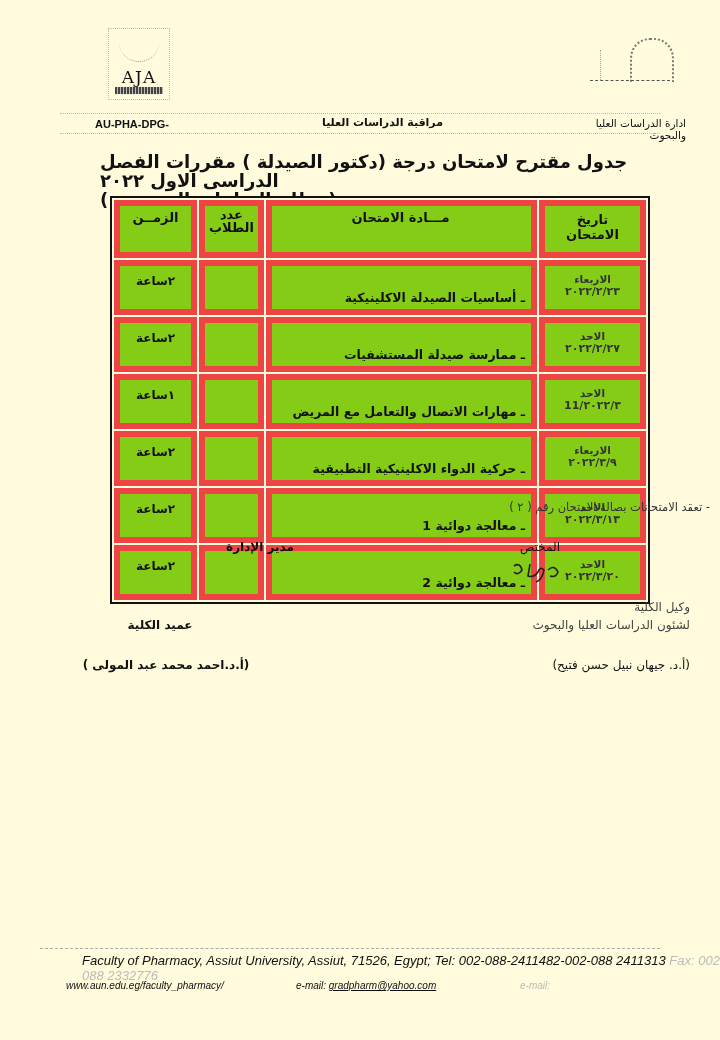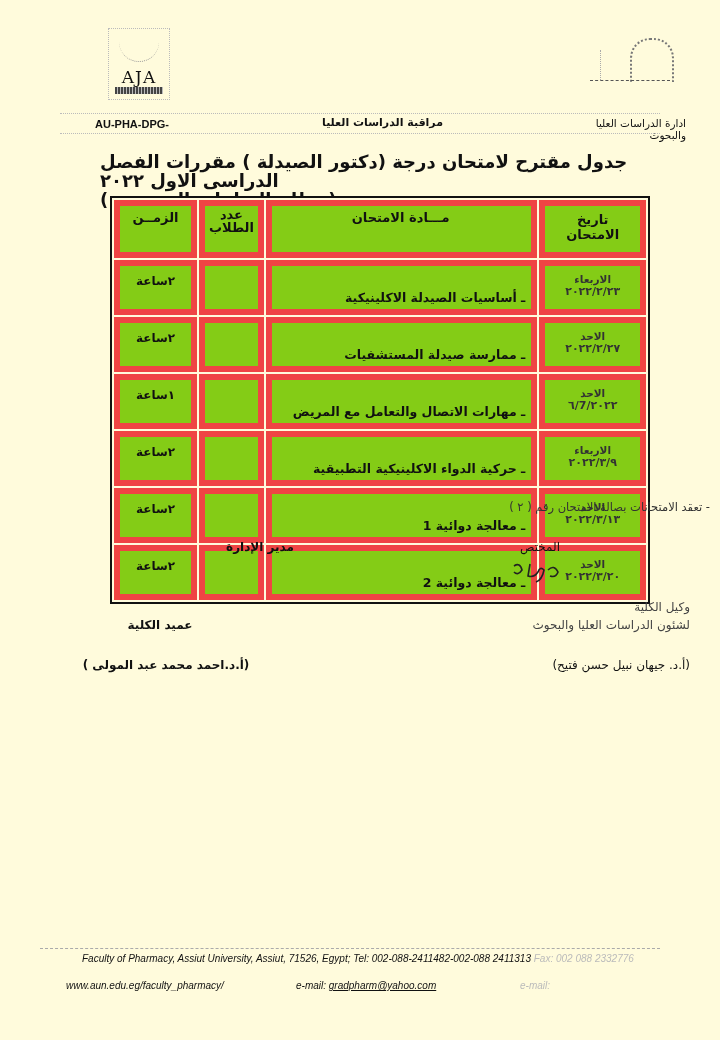--- a/index.html
+++ b/index.html
@@ -73,21 +73,21 @@
   th.col-time { padding-top: 4px !important; }
   .day { display: block; font-size: 10.5px; color: #333; margin-top: 3px; }
   .date { display: block; font-size: 11px; letter-spacing: 1px; color: #333; }
   .subj { display: block; margin-top: 20px; font-size: 12.5px; }
   .dur { display: block; margin-top: 4px; font-size: 12px; }
   .note { left: 440px; top: 500px; width: 270px; direction: rtl; font-size: 11.5px; color: #333; }
   .sig { direction: rtl; text-align: center; font-size: 12px; }
   .bold { font-weight: bold; }
   .scribble { left: 510px; top: 560px; width: 60px; height: 24px; }
   .foot-line { left: 40px; top: 948px; width: 620px; border-top: 1px dashed #aaa; }
-  .foot1 { left: 82px; top: 953px; font-size: 10px; font-style: italic; font-family: "Liberation Sans", sans-serif; }
+  .foot1 { left: 82px; top: 953px; font-size: 13px; font-style: italic; font-family: "Liberation Sans", sans-serif; }
   .foot1 .faint { color: #bbb; }
   .foot2 { top: 980px; font-size: 10px; font-style: italic; font-family: "Liberation Sans", sans-serif; }
 </style>
 </head>
 <body>
 
 <div class="abs logo-left">
   <div class="emblem"></div>
   <div class="aja">AJA</div>
   <div class="band"></div>
@@ -138,21 +138,21 @@
           <span class="subj">ـ ممارسة صيدلة المستشفيات</span>
         </td>
     <td class="col-students"></td>
     <td class="col-time">
           <span class="dur">٢ساعة</span>
         </td>
   </tr>
   <tr>
     <td class="col-date">
           <span class="day">الاحد</span>
-          <span class="date">٢٠٢٢/7/٦</span>
+          <span class="date">٢٠٢٢/٣/11</span>
         </td>
     <td class="col-subject">
           <span class="subj">ـ مهارات الاتصال والتعامل مع المريض</span>
         </td>
     <td class="col-students"></td>
     <td class="col-time">
           <span class="dur">١ساعة</span>
         </td>
   </tr>
   <tr>

